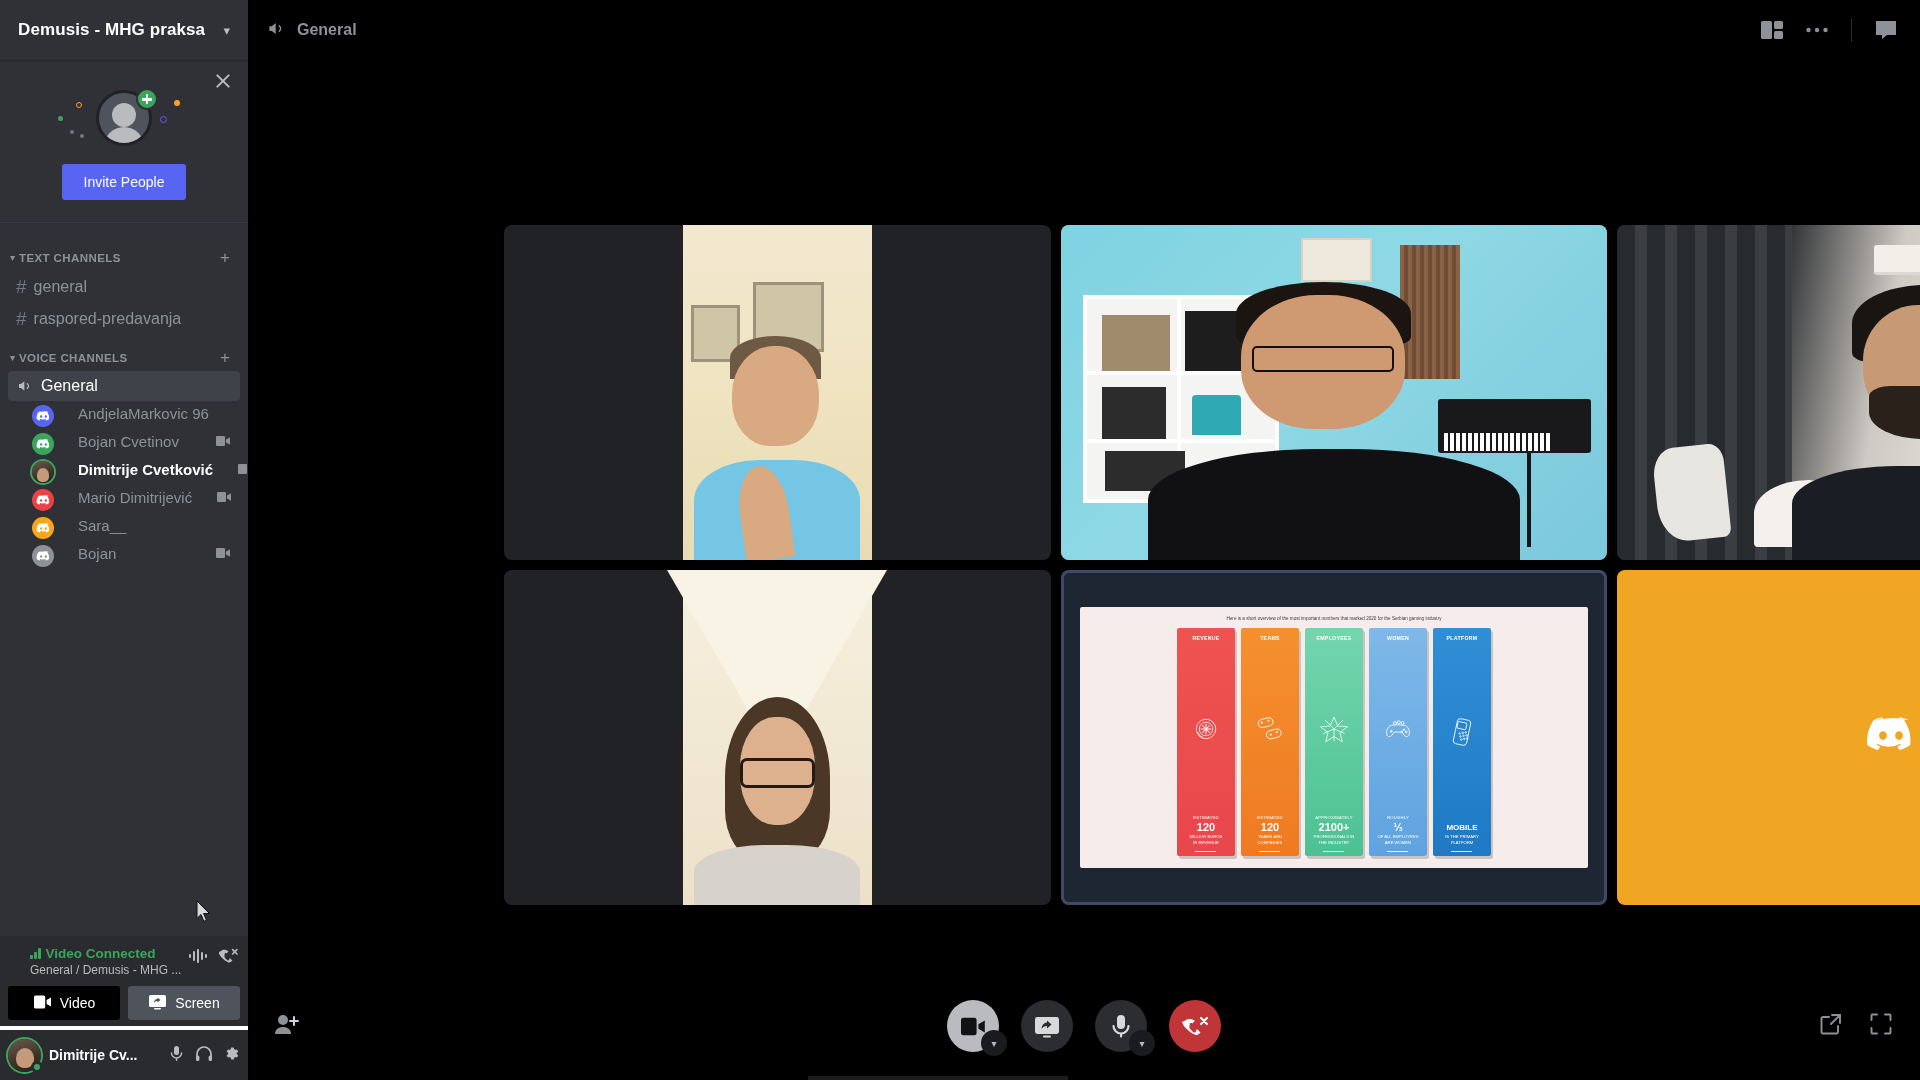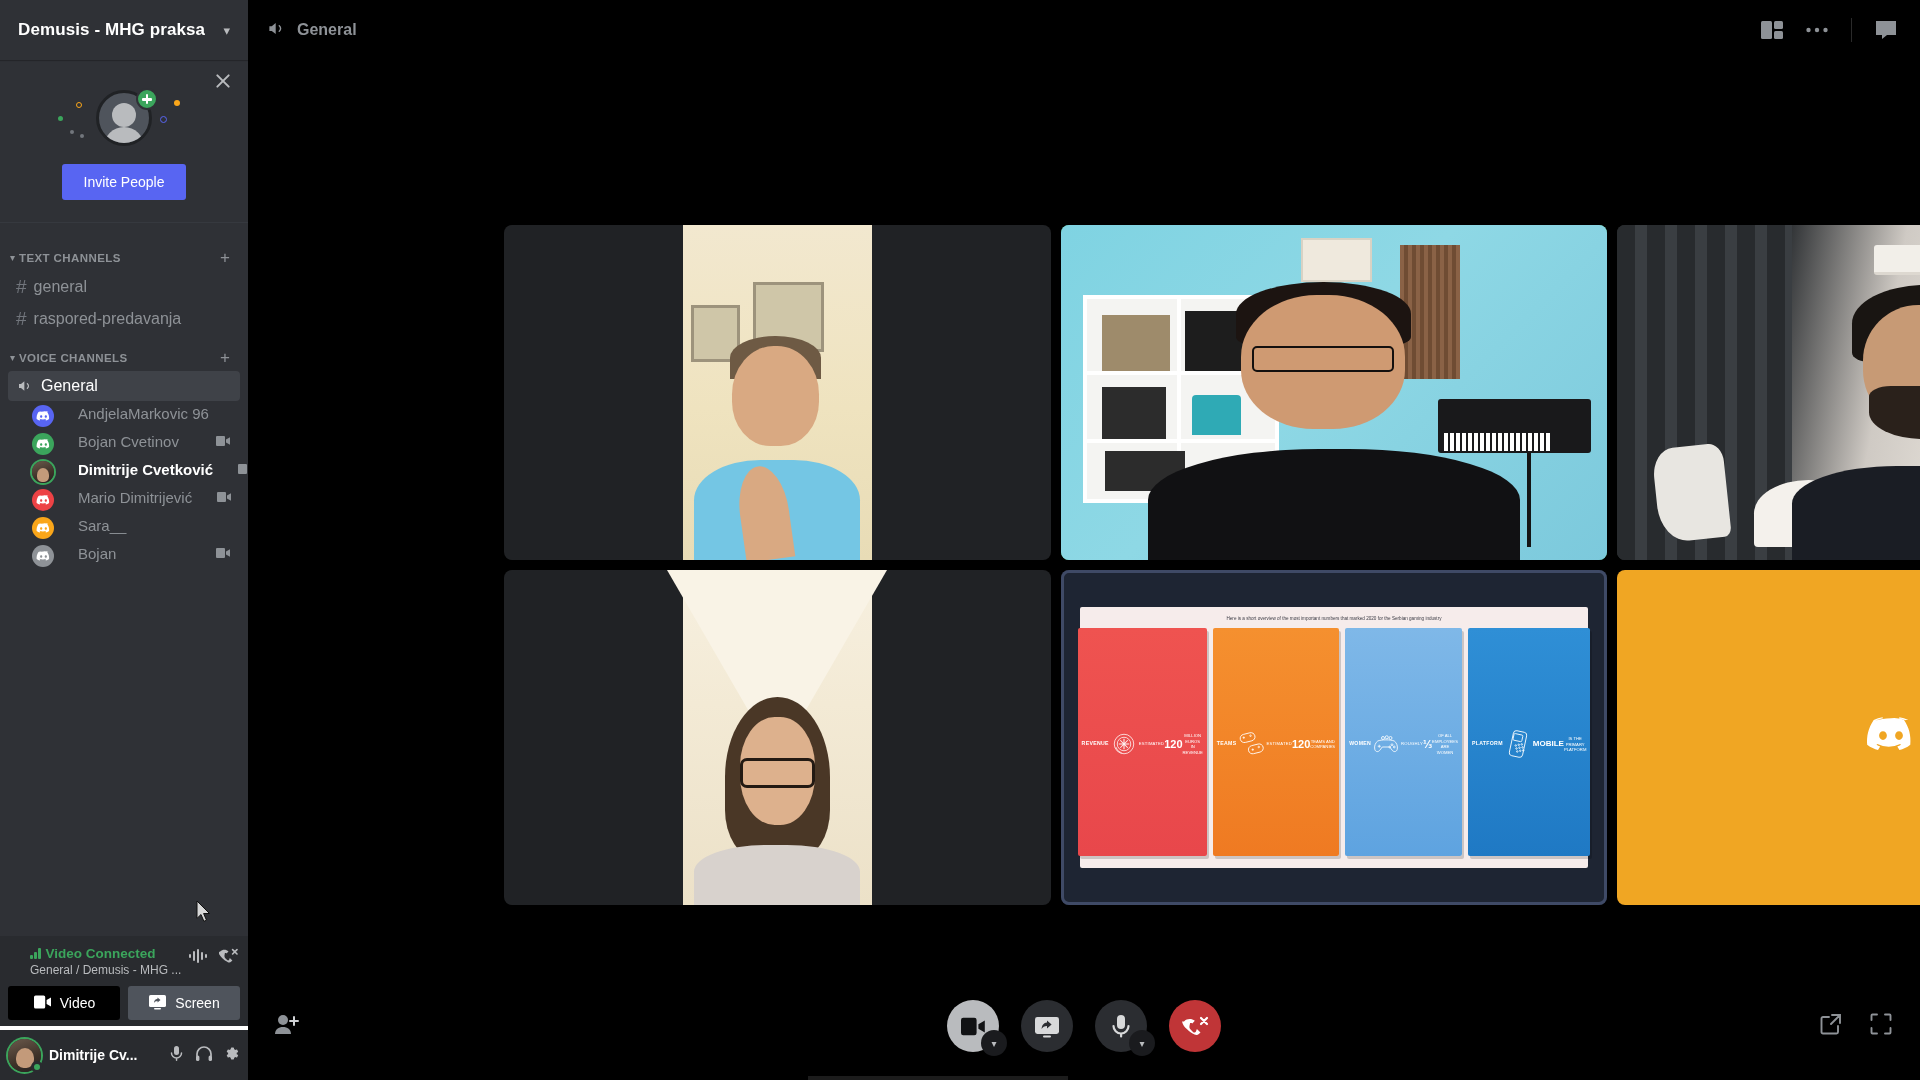--- a/index.html
+++ b/index.html
@@ -305,21 +305,21 @@
     display:flex; flex-direction:column; align-items:center;
     padding: 9px 14px 12px;
   }
   .share-sub {
     font-size:4.6px; color:#3b3b44; text-align:center; line-height:6.5px;
     margin-bottom:6px; max-width:62%;
   }
   .cards { display:flex; gap:6px; flex:1 1 auto; width:100%; justify-content:center; }
   .card {
     flex:0 0 58px; border-radius:2px; position:relative;
-    display:flex; align-items:center;
+    display:flex; flex-direction:column; align-items:center;
     padding: 7px 4px 4px; color:#fff; text-align:center;
     box-shadow: 2px 3px 0 rgba(0,0,0,.17);
   }
   .card-title { font-size:5.2px; font-weight:bold; letter-spacing:.3px; line-height:7px; }
   .card-ico { flex:1 1 auto; display:flex; align-items:center; justify-content:center; width:100%; }
   .card-ico svg { width:30px; height:30px; opacity:.92; }
   .card-pre { font-size:4.2px; letter-spacing:.2px; margin-bottom:1px; }
   .card-big { font-size:11px; font-weight:bold; line-height:12px; }
   .card-big.small { font-size:8px; line-height:10px; }
   .card-desc { font-size:4.2px; line-height:5.4px; margin-top:1px; }
@@ -706,20 +706,33 @@
                       <circle cx="18" cy="9" r="1"></circle>
                       <circle cx="29" cy="24" r="1"></circle>
                     </svg>
                 </div>
                 <div class="card-pre">ESTIMATED</div>
                 <div class="card-big">120</div>
                 <div class="card-desc">TEAMS AND<br>COMPANIES</div>
                 <div class="card-rule"></div>
               </div>
 
+              <div class="card" style="background:linear-gradient(180deg,#74d6ae,#4cc191)">
+                <div class="card-title">EMPLOYEES</div>
+                <div class="card-ico">
+                  <svg viewBox="0 0 40 40" fill="none" stroke="#fff" stroke-width="1.1">
+                      <path d="M20 4l5 12 13 1-10 8 3 12-11-7-11 7 3-12-10-8 13-1z"></path>
+                      <path d="M20 20 8 8M20 20l12-12M20 20 6 26M20 20l14 6M20 20v16"></path>
+                    </svg>
+                </div>
+                <div class="card-pre">APPROXIMATELY</div>
+                <div class="card-big">2100+</div>
+                <div class="card-desc">PROFESSIONALS IN<br>THE INDUSTRY</div>
+                <div class="card-rule"></div>
+              </div>
 
               <div class="card" style="background:linear-gradient(180deg,#7fb8e8,#5ea3e0)">
                 <div class="card-title">WOMEN</div>
                 <div class="card-ico">
                   <svg viewBox="0 0 40 40" fill="none" stroke="#fff" stroke-width="1.2">
                       <path d="M9 16c-3 2-5 7-4 11s5 4 7 1l3-4h10l3 4c2 3 6 3 7-1s-1-9-4-11c-4-2-18-2-22 0z"></path>
                       <path d="M11 21v4M9 23h4"></path>
                       <circle cx="28" cy="21" r="1.2"></circle>
                       <circle cx="31" cy="24" r="1.2"></circle>
                       <circle cx="25" cy="24" r="1.2"></circle>

